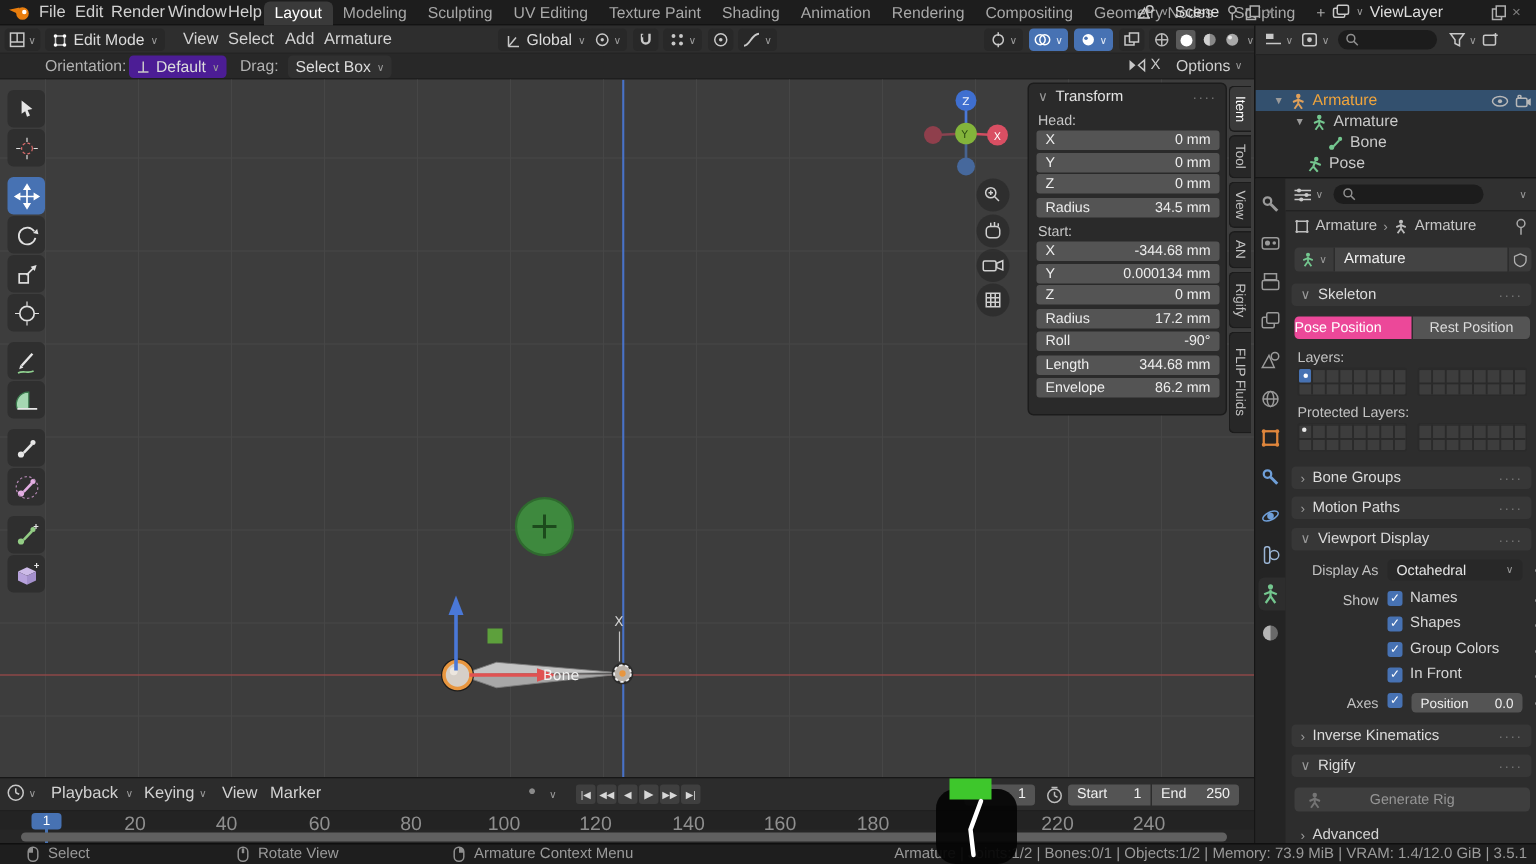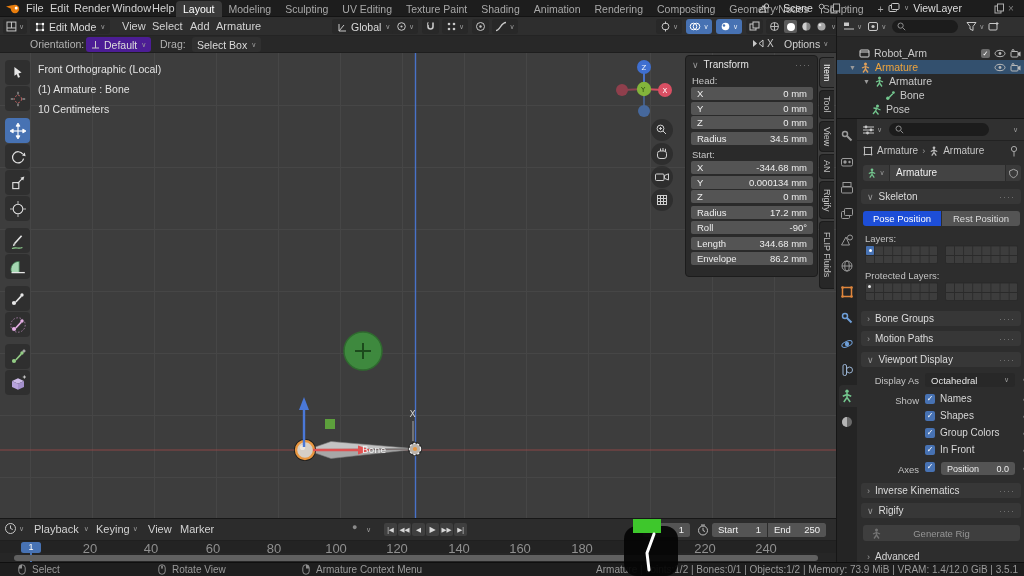--- a/index.html
+++ b/index.html
@@ -257,25 +257,20 @@
     <div class="ab fx" style="left:784px;top:2px;gap:3px">
       <span style="font-size:10.5px;color:#cfcfcf">Options</span>
       <span class="dd">∨</span>
     </div>
   </div>
 
   <div class="ab" style="left:0;top:53px;width:836px;height:465px;overflow:hidden;background:#3d3d3d;
        background-image:linear-gradient(#464646 1px,transparent 1px),linear-gradient(90deg,#464646 1px,transparent 1px);
        background-size:62px 62px;background-position:30px 52px">
 
-    <div class="ab" style="left:38px;top:6px;line-height:20px;font-size:10.5px;color:#e2e2e2">
-      <div>Front Orthographic (Local)</div>
-      <div>(1) Armature : Bone</div>
-      <div>10 Centimeters</div>
-    </div>
 
     <svg class="ab" width="836" height="465" viewBox="0 0 836 465" style="left:0;top:0">
 
       <line x1="0" y1="397" x2="836" y2="397" stroke="#9a4848" stroke-width="1" opacity="0.85"></line>
       <line x1="415.5" y1="0" x2="415.5" y2="465" stroke="#4a78d8" stroke-width="1.4" opacity="0.9"></line>
 
       <polygon points="308,396.5 331,388.5 413,395.5" fill="#c4c4c4" stroke="#7d7d7d" stroke-width="0.6"></polygon>
       <polygon points="308,397.5 331,405.5 413,396.5" fill="#a7a7a7" stroke="#7d7d7d" stroke-width="0.6"></polygon>
 
       <circle cx="305" cy="397" r="11" fill="#1c1c1c"></circle>
@@ -587,39 +582,20 @@
       <svg width="11" height="11" viewBox="0 0 11 11" style="margin-left:8px">
           <path d="M1,1.5 h9 L7,5.5 v4 L4,8 v-2.5 Z" fill="none" stroke="#c8c8c8"></path>
         </svg>
       <span class="dd" style="margin-left:2px">∨</span>
       <svg width="12" height="11" viewBox="0 0 12 11" style="margin-left:4px">
           <rect x="1" y="2.5" width="8" height="6.5" rx="1" fill="none" stroke="#c8c8c8"></rect>
           <line x1="9" y1="1" x2="9" y2="4" stroke="#c8c8c8"></line>
           <line x1="7.5" y1="2.5" x2="10.5" y2="2.5" stroke="#c8c8c8"></line>
         </svg>
     </div>
-    <div class="orow" style="top:29px">
-      <svg width="11" height="10" viewBox="0 0 11 10" style="margin-left:22px">
-          <rect x="1" y="2" width="9" height="7" rx="1" fill="none" stroke="#d8d8d8"></rect>
-          <line x1="1" y1="4" x2="10" y2="4" stroke="#d8d8d8"></line>
-        </svg>
-      <span>Robot_Arm</span>
-      <span style="margin-left:auto;display:flex;gap:4px;margin-right:4px">
-        <span class="cb" style="width:9px;height:9px;font-size:7px;line-height:9px;background:#6a6a6a">✓</span>
-        <svg width="12" height="9" viewBox="0 0 12 9">
-            <ellipse cx="6" cy="4.5" rx="5" ry="3.2" fill="none" stroke="#b8b8b8"></ellipse>
-            <circle cx="6" cy="4.5" r="1.4" fill="#b8b8b8"></circle>
-          </svg>
-        <svg width="11" height="9" viewBox="0 0 11 9">
-            <rect x="1" y="2.5" width="7" height="5.5" rx="1" fill="none" stroke="#b8b8b8"></rect>
-            <polygon points="8,4 10.5,2.5 10.5,7.5 8,6" fill="#b8b8b8"></polygon>
-            <circle cx="3" cy="1.5" r="1" fill="none" stroke="#b8b8b8"></circle>
-          </svg>
-      </span>
-    </div>
     <div class="orow sel" style="top:43px">
       <span class="caret" style="margin-left:12px;font-size:7px">▼</span>
       <svg width="11" height="11" viewBox="0 0 11 11">
           <circle cx="5.5" cy="2" r="1.5" fill="#e0a05a"></circle>
           <line x1="5.5" y1="3.5" x2="5.5" y2="7" stroke="#e0a05a" stroke-width="1.3"></line>
           <line x1="5.5" y1="4.5" x2="2" y2="6" stroke="#e0a05a" stroke-width="1.3"></line>
           <line x1="5.5" y1="4.5" x2="9" y2="6" stroke="#e0a05a" stroke-width="1.3"></line>
           <line x1="5.5" y1="7" x2="3" y2="10.5" stroke="#e0a05a" stroke-width="1.3"></line>
           <line x1="5.5" y1="7" x2="8" y2="10.5" stroke="#e0a05a" stroke-width="1.3"></line>
         </svg>
@@ -793,21 +769,21 @@
         <svg width="9" height="11" viewBox="0 0 14 15">
             <path d="M7,1 L13,3.5 V8 C13,12 7,14 7,14 C7,14 1,12 1,8 V3.5 Z" fill="none" stroke="#b0b0b0" stroke-width="1.4"></path>
           </svg>
       </div>
 
       <div class="phdr" style="top:70px">
         <span class="caret">∨</span>
         <span>Skeleton</span>
         <span class="grip">····</span>
       </div>
-      <div class="ab" style="left:6px;top:92px;width:78px;height:15px;background:#1d4ed8;border-radius:3px 0 0 3px;color:#fff;font-size:9.5px;text-align:center;line-height:15px">Pose Position</div>
+      <div class="ab" style="left:6px;top:92px;width:78px;height:15px;background:#ec4899;border-radius:3px 0 0 3px;color:#fff;font-size:9.5px;line-height:15px">Pose Position</div>
       <div class="ab" style="left:85px;top:92px;width:78px;height:15px;background:#545454;border-radius:0 3px 3px 0;color:#dcdcdc;font-size:9.5px;text-align:center;line-height:15px">Rest Position</div>
 
       <span class="ab" style="left:8px;top:114px;font-size:9.5px;color:#c2c2c2">Layers:</span>
       <div class="lgrid" style="left:8px;top:126px"></div>
       <div class="lgrid" style="left:88px;top:126px"></div>
       <div class="ab" style="left:9px;top:127px;width:8px;height:8.5px;background:#4772b3;border-radius:1px">
           <span style="display:block;width:3px;height:3px;background:#fff;border-radius:50%;margin:2.7px auto 0"></span>
         </div>
 
       <span class="ab" style="left:8px;top:151px;font-size:9.5px;color:#c2c2c2">Protected Layers:</span>

